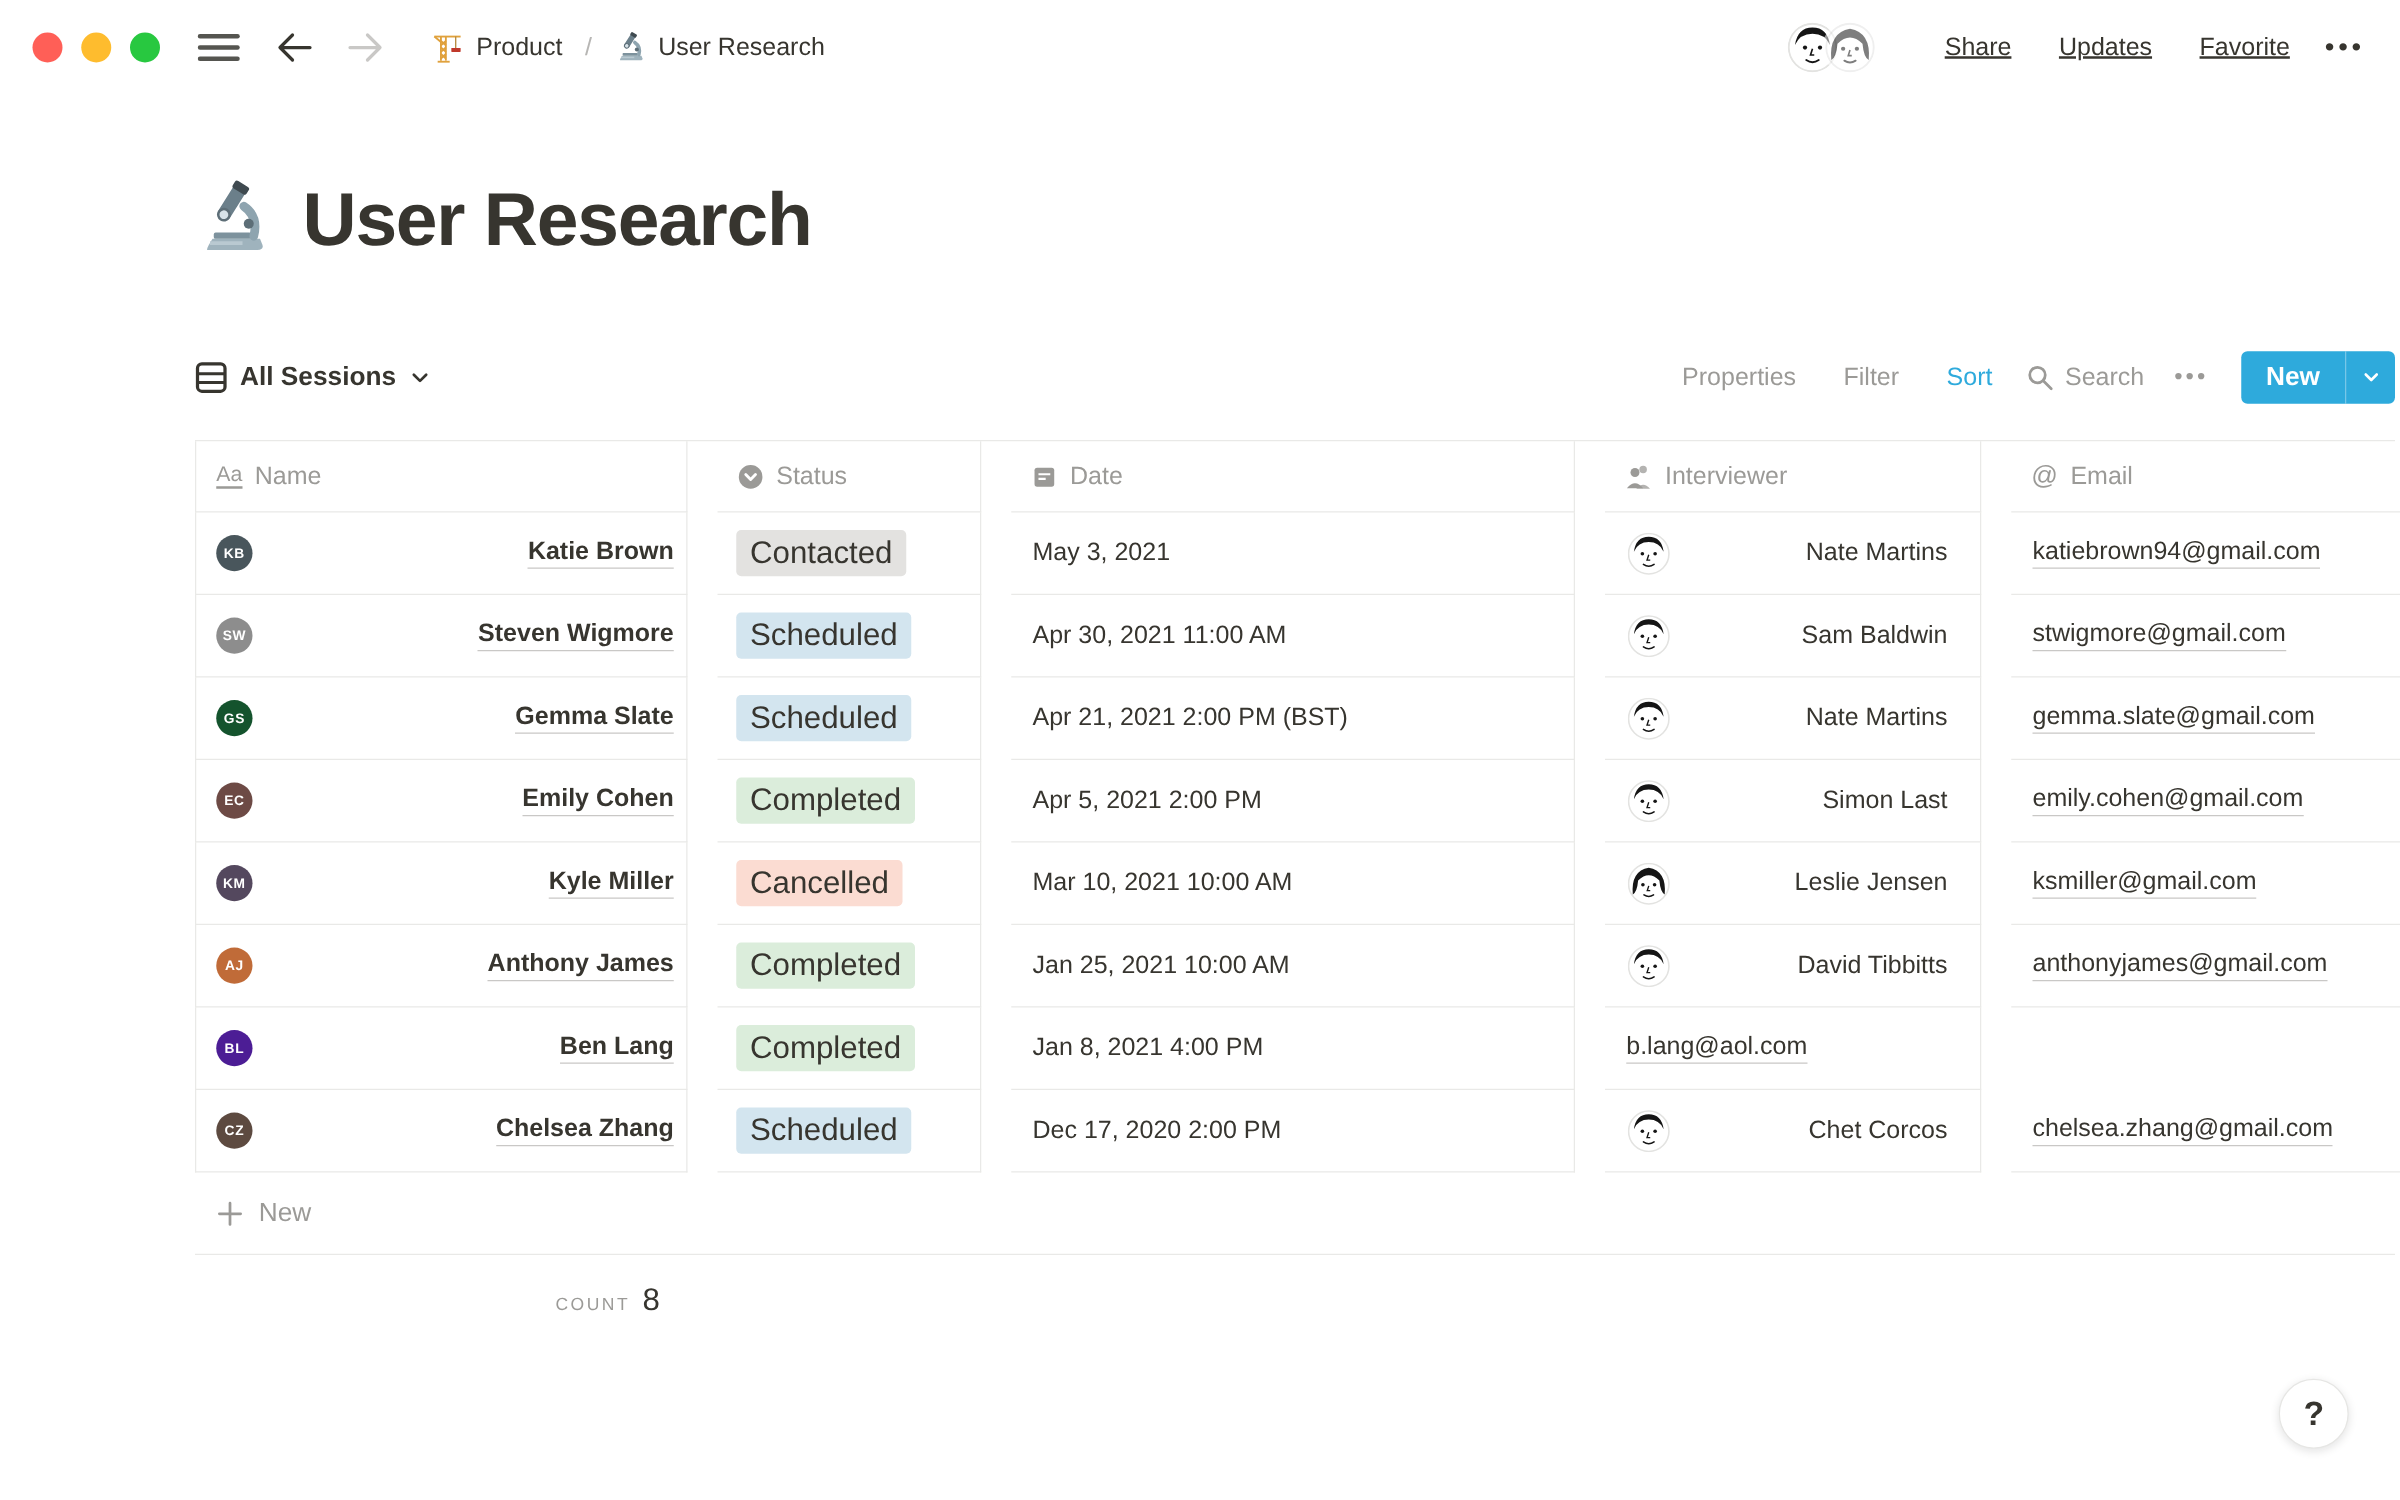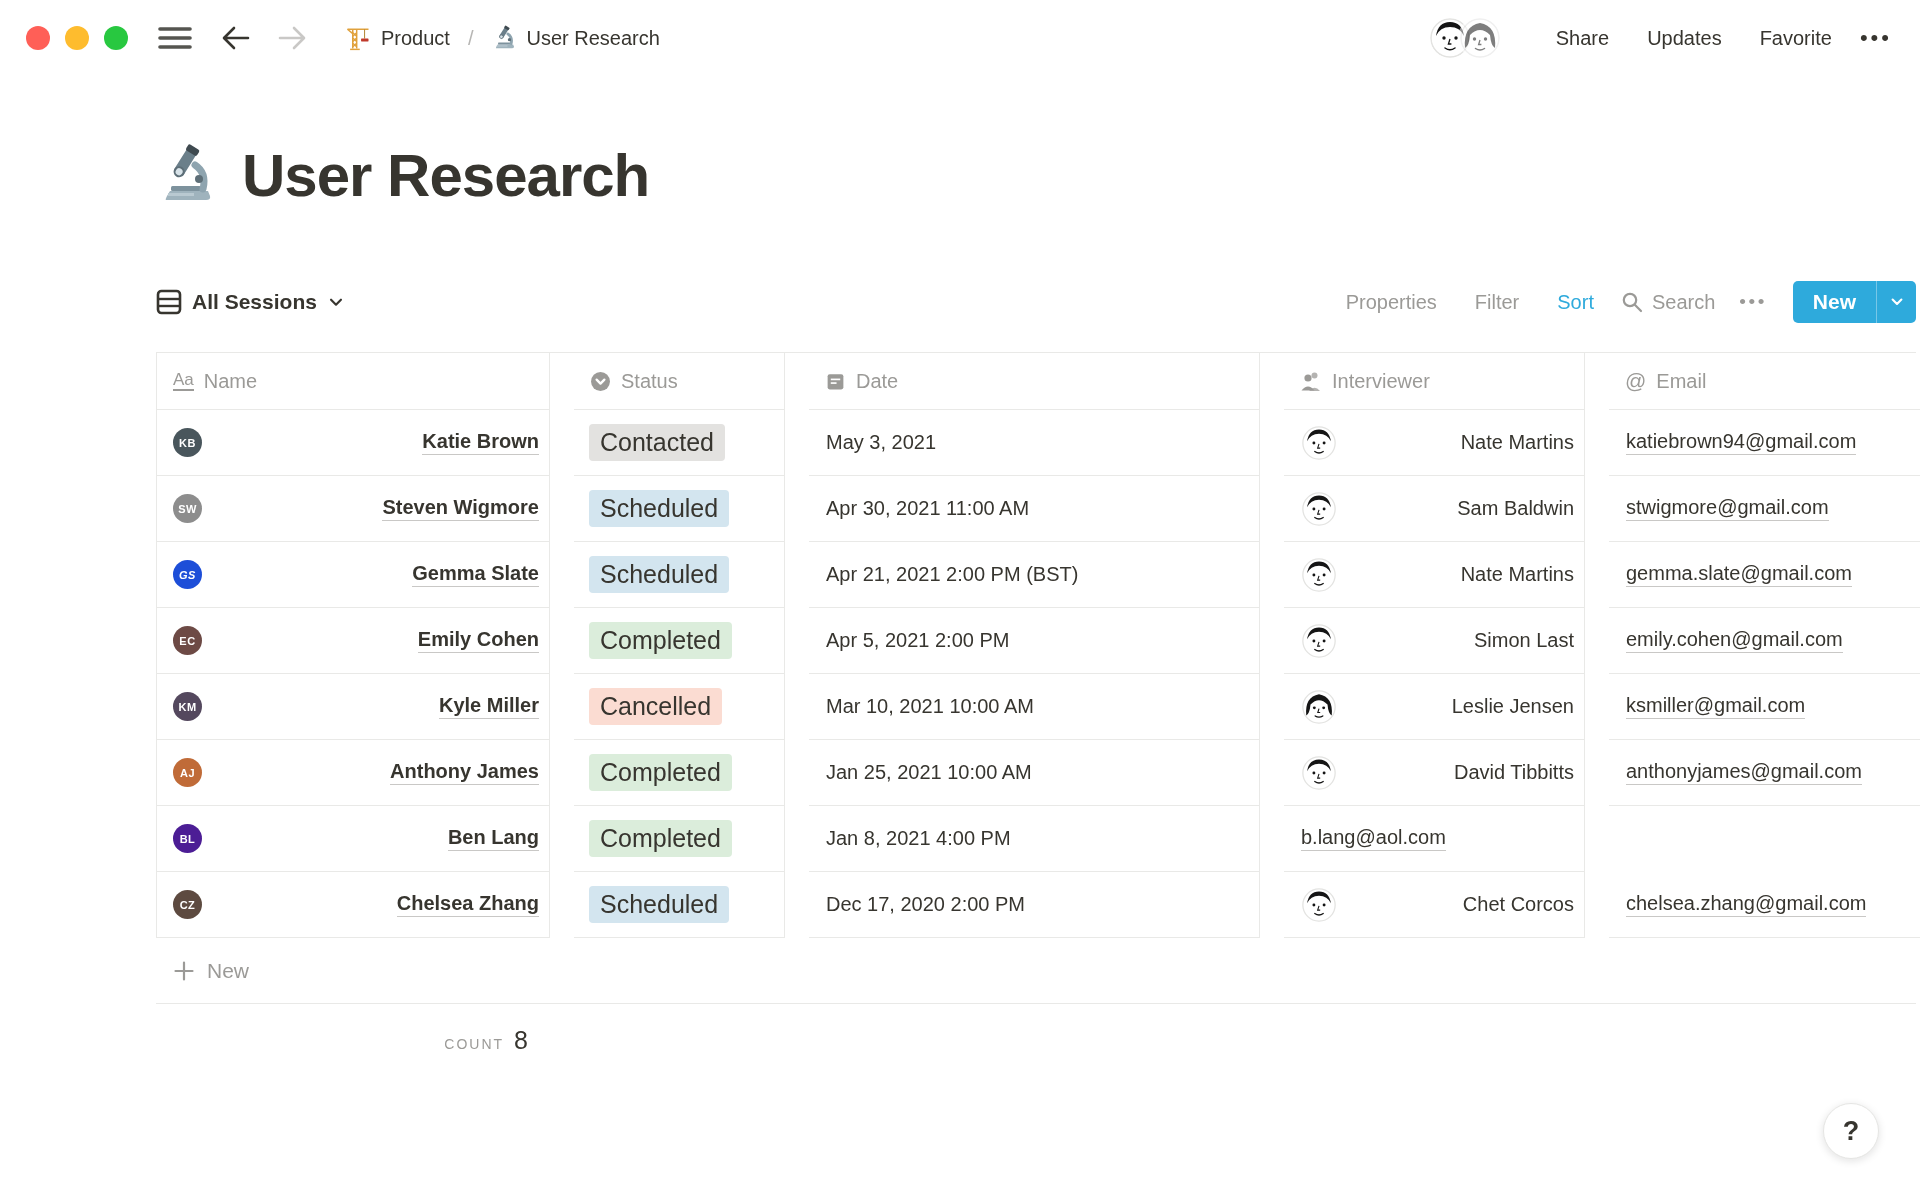--- a/index.html
+++ b/index.html
@@ -17,21 +17,21 @@
   .nav-arrows { display:flex; gap:16px; margin-left:20px; }
   .breadcrumb { display:flex; align-items:center; gap:10px; margin-left:26px; font-size:20px; }
   .crumb { display:flex; align-items:center; gap:9px; cursor:pointer; padding:3px 6px; border-radius:4px; }
   .crumb-sep { color:#b7b6b4; margin:0 2px; }
   .topbar-right { margin-left:auto; display:flex; align-items:center; margin-right:28px; }
   .presence { display:flex; margin-right:26px; }
   .presence .pav { width:40px; height:40px; border-radius:50%; background:#fff;
                    box-shadow:0 0 0 2px #fff; }
   .presence .pav + .pav { margin-left:-10px; opacity:.55; filter:grayscale(1); }
   .tb-action { font-size:20px; color:#37352f; background:none; border:none; cursor:pointer;
-               padding:6px 8px; border-radius:4px; margin-left:22px; }
+               padding:6px 8px; border-radius:4px; margin-left:22px;text-decoration:underline; }
   .tb-dots { font-size:22px; letter-spacing:3px; color:#37352f; margin-left:20px; border:none;
              background:none; cursor:pointer; }
 
   
   .title-block { position:absolute; left:156px; top:136px; display:flex; align-items:center; gap:22px; }
   .page-emoji { width:64px; height:78px; cursor:pointer; }
   .page-title { font-size:60px; font-weight:800; letter-spacing:-1px; color:#37352f; }
 
   
   .viewbar { position:absolute; left:156px; top:278px; width:1760px; height:48px;
@@ -59,21 +59,21 @@
   .thead { border-top:1px solid #e9e9e7; }
   .thead > .cell { height:57px; color:#9b9a97; font-size:20px; gap:10px; padding:0 12px 0 16px; cursor:pointer; }
   .body-row > .cell { height:66px; font-size:20px; cursor:pointer;justify-content:space-between; }
   .cell-name { padding:0 10px 0 16px; gap:13px; }
   .avatar { width:29px; height:29px; border-radius:50%; flex:0 0 29px; color:#fff; font-size:11px;
             font-weight:700; display:flex; align-items:center; justify-content:center; letter-spacing:.5px; }
   .name-link { font-weight:700; color:#37352f; border-bottom:1.5px solid #c9c8c6; padding-bottom:1px; cursor:pointer; }
   .cell-status { padding:0 10px 0 15px; }
   .badge { display:inline-block; padding:4px 11px; border-radius:4px; font-size:25px; color:#37352f; }
   .cell-date { padding:0 10px 0 17px; }
-  .cell-interviewer { padding:0 10px 0 18px; gap:11px; }
+  .cell-interviewer { padding:0 26px 0 18px; gap:11px; }
   .iv-face { width:34px; height:34px; flex:0 0 34px; }
   .cell-email { padding:0 10px 0 17px; }
   .email-link { color:#37352f; border-bottom:1.5px solid #c9c8c6; padding-bottom:1px; cursor:pointer; }
 
   .new-row { display:flex; align-items:center; gap:12px; height:66px; padding-left:17px;
              border-bottom:1px solid #e9e9e7; color:#9b9a97; font-size:21px; cursor:pointer; width:1760px; }
   .count-row { width:394px; display:flex; justify-content:flex-end; align-items:baseline;
                padding:22px 22px 0 0; cursor:pointer; }
   .count-label { font-size:14px; letter-spacing:2px; color:#9b9a97; }
   .count-value { font-size:25px; color:#37352f; margin-left:10px; }
@@ -308,21 +308,21 @@
           </svg>
       <span>Sam Baldwin</span>
     </div>
     <div class="cell cell-email">
       <span class="email-link">stwigmore@gmail.com</span>
     </div>
   </div>
 
   <div class="trow body-row">
     <div class="cell cell-name">
-      <span class="avatar" style="background: #1d4ed8; font-style: italic;">GS</span>
+      <span class="avatar" style="background: #14532d;">GS</span>
       <span class="name-link">Gemma Slate</span>
     </div>
     <div class="cell cell-status">
       <span class="badge" style="background: rgb(211, 229, 239);">Scheduled</span>
     </div>
     <div class="cell cell-date">Apr 21, 2021 2:00 PM (BST)</div>
     <div class="cell cell-interviewer">
       <svg class="iv-face">
             <use href="#face-m"></use>
           </svg>

